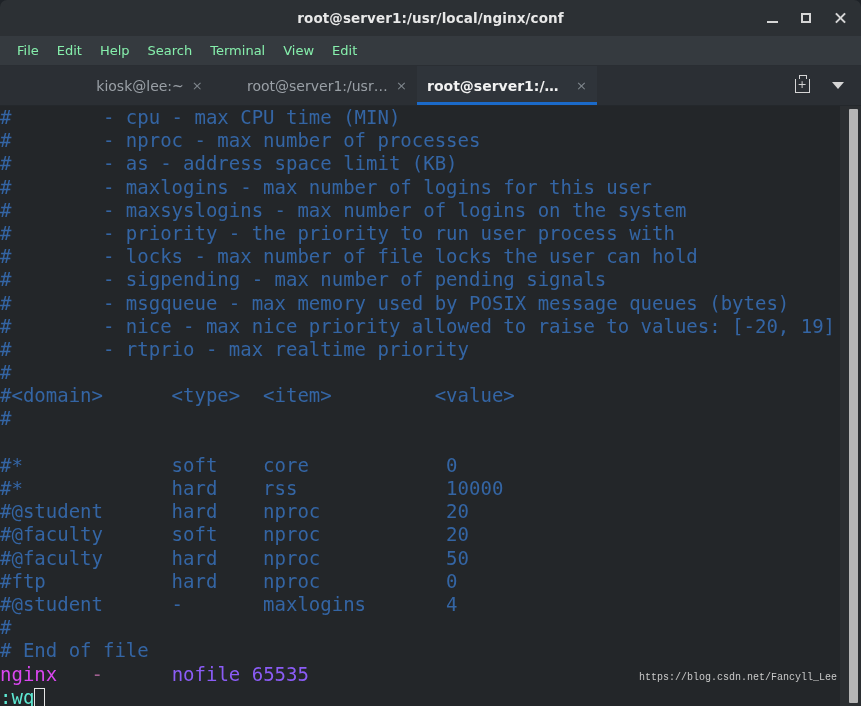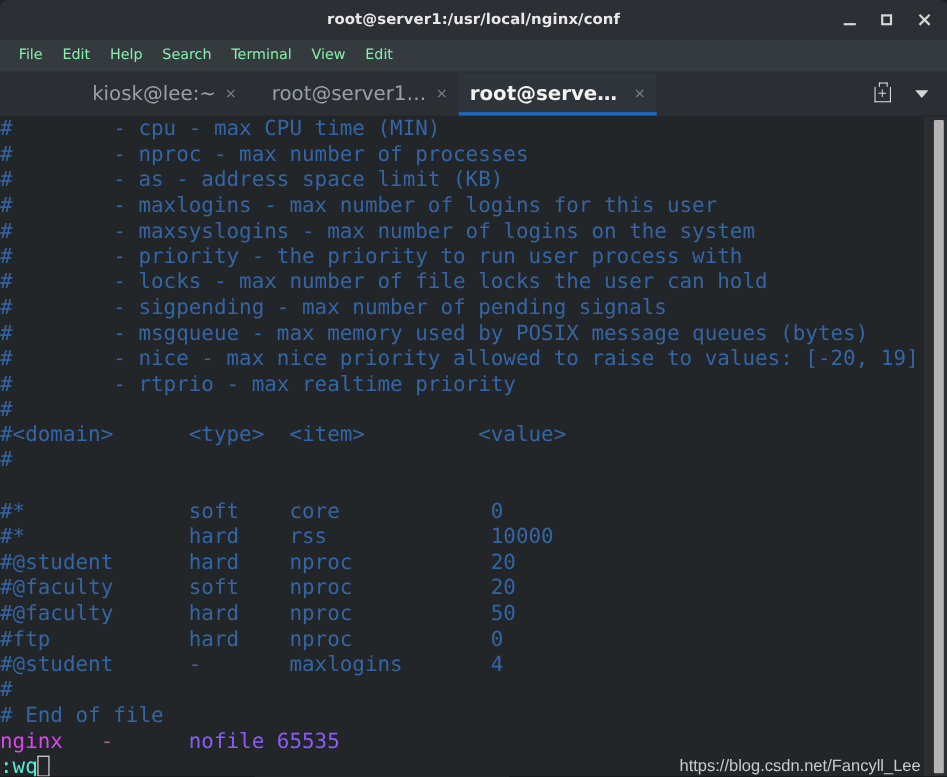--- a/index.html
+++ b/index.html
@@ -128,21 +128,21 @@
     position: relative;
     width: 180px;
     min-width: 0;
     padding: 0 10px;
     box-sizing: border-box;
     gap: 8px;
   }
   .tab.first { margin-left: 62px; width: 175px; }
   .tab-label {
     font-family: "DejaVu Sans", sans-serif;
-    font-size: 18px;
+    font-size: 14px;
     color: #9aa0a6;
     white-space: nowrap;
     overflow: hidden;
     text-overflow: ellipsis;
     max-width: 150px;
   }
   .tab.active { background: #2f343a; }
   .tab.active .tab-label { color: #f2f2f2; font-weight: bold; }
   .tab.active::after {
     content: "";
@@ -253,23 +253,23 @@
     width: 9px;
     height: 594px;
     background: #b5b5b5;
     border-radius: 1px;
   }
 
   
   .watermark {
     position: absolute;
     right: 24px;
-    bottom: 1px;
-    font-family: Liberation Sans, sans-serif;
-    font-size: 15px;
+    bottom: 23px;
+    font-family: Liberation Mono, monospace;
+    font-size: 10px;
     color: #c9c9c9;
     white-space: nowrap;
   }
 </style>
 </head>
 <body>
 
 <div id="app">
 
   <div class="titlebar">

